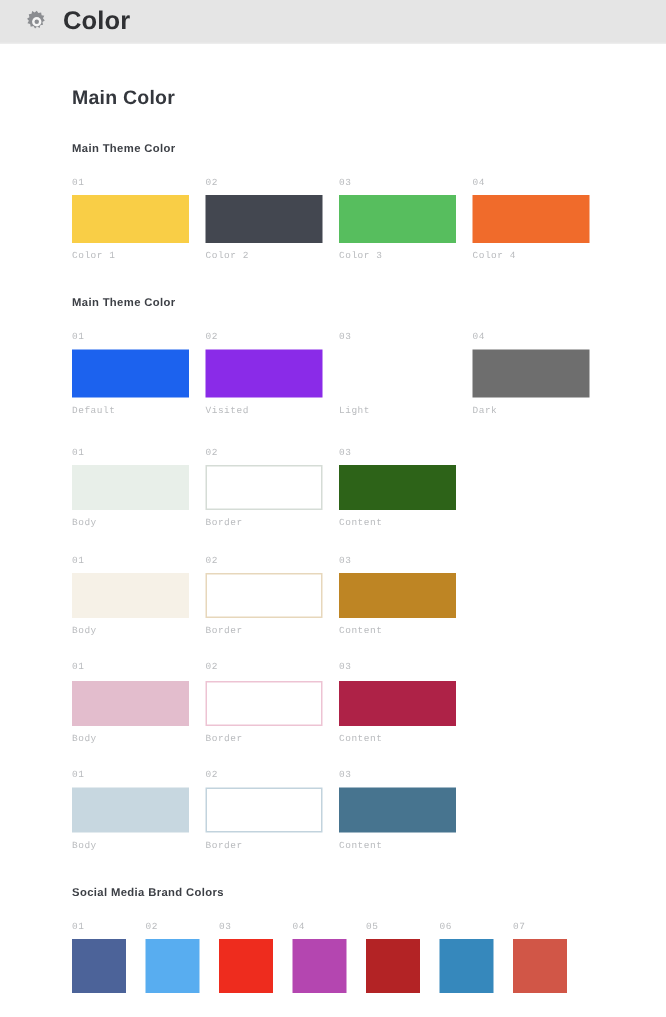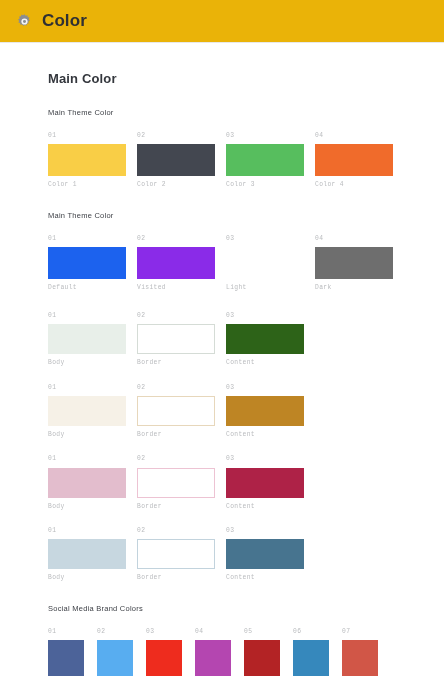--- a/index.html
+++ b/index.html
@@ -6,22 +6,22 @@
   html, body {
     width: 444px;
     height: 678px;
     background: #ffffff;
     font-family: "Liberation Sans", sans-serif;
     overflow: hidden;
   }
 
   
   .app-header {
-    height: 43px;
-    background: #eab308;
+    height: 29px;
+    background: #e5e5e5;
     border-bottom: 1px solid #e8e8e8;
     display: flex;
     align-items: center;
     padding-left: 16px;
     gap: 9px;
   }
   .gear-icon { width: 17px; height: 17px; display: block; flex: none; }
   .app-title {
     font-size: 17px;
     font-weight: bold;
@@ -37,21 +37,21 @@
     font-size: 13px;
     font-weight: bold;
     color: #34373d;
     margin: 0 0 0 48px;
     letter-spacing: .15px;
   }
 
   .section { margin: 22px 0 0 48px; }
   .section-title {
     font-size: 7.5px;
-    font-weight: normal;
+    font-weight: bold;
     color: #3c3f45;
     letter-spacing: .25px;
     margin-bottom: 16px;
   }
 
   
   .swatch-row { display: flex; }
   .cell { display: flex; flex-direction: column; }
 
   .cell-index,

